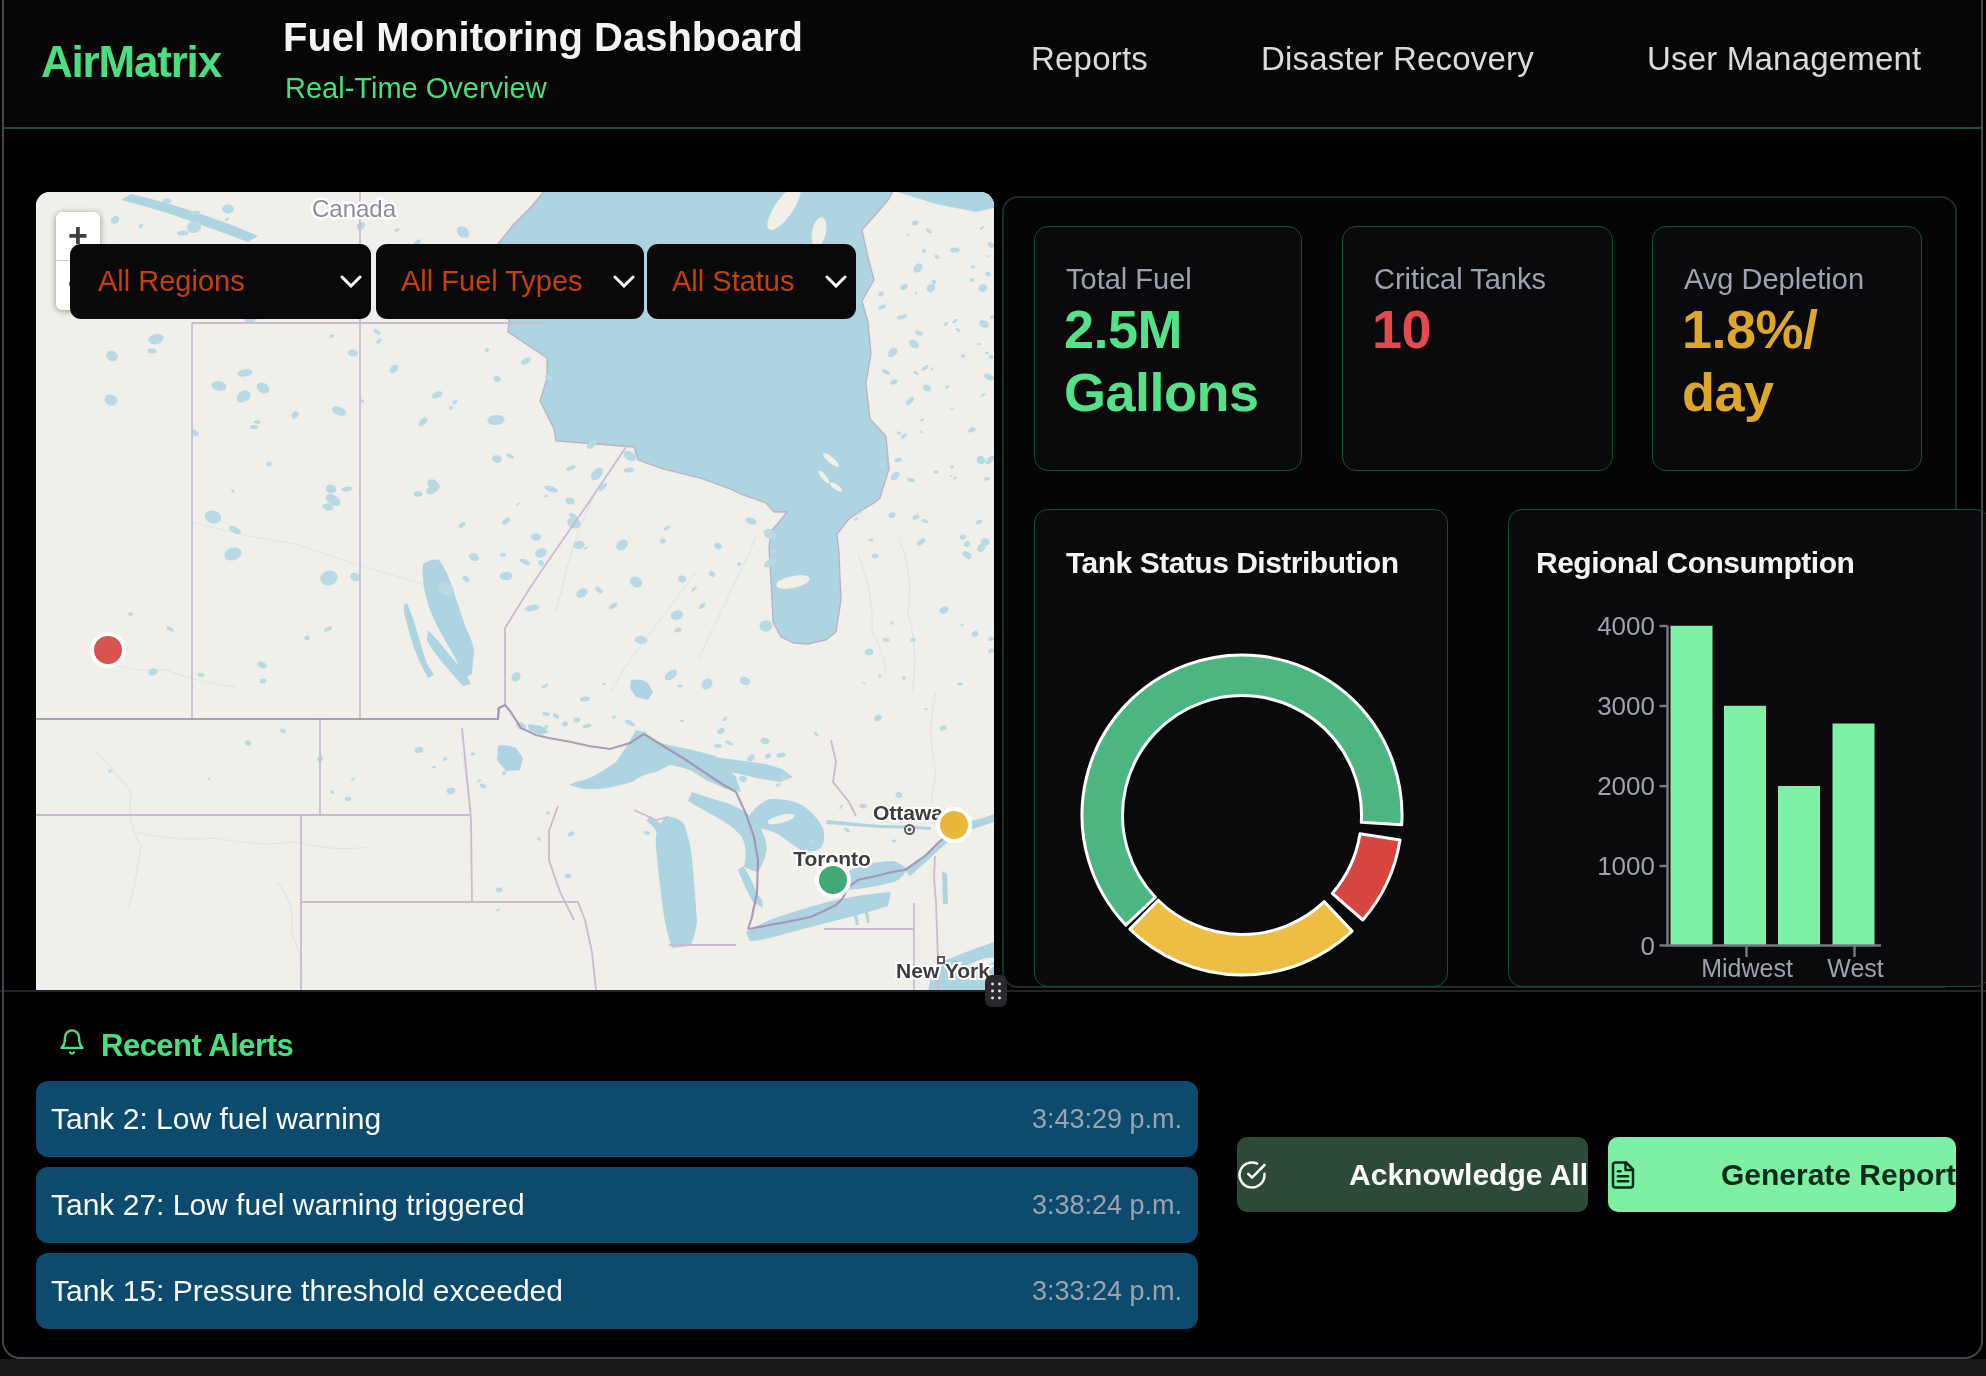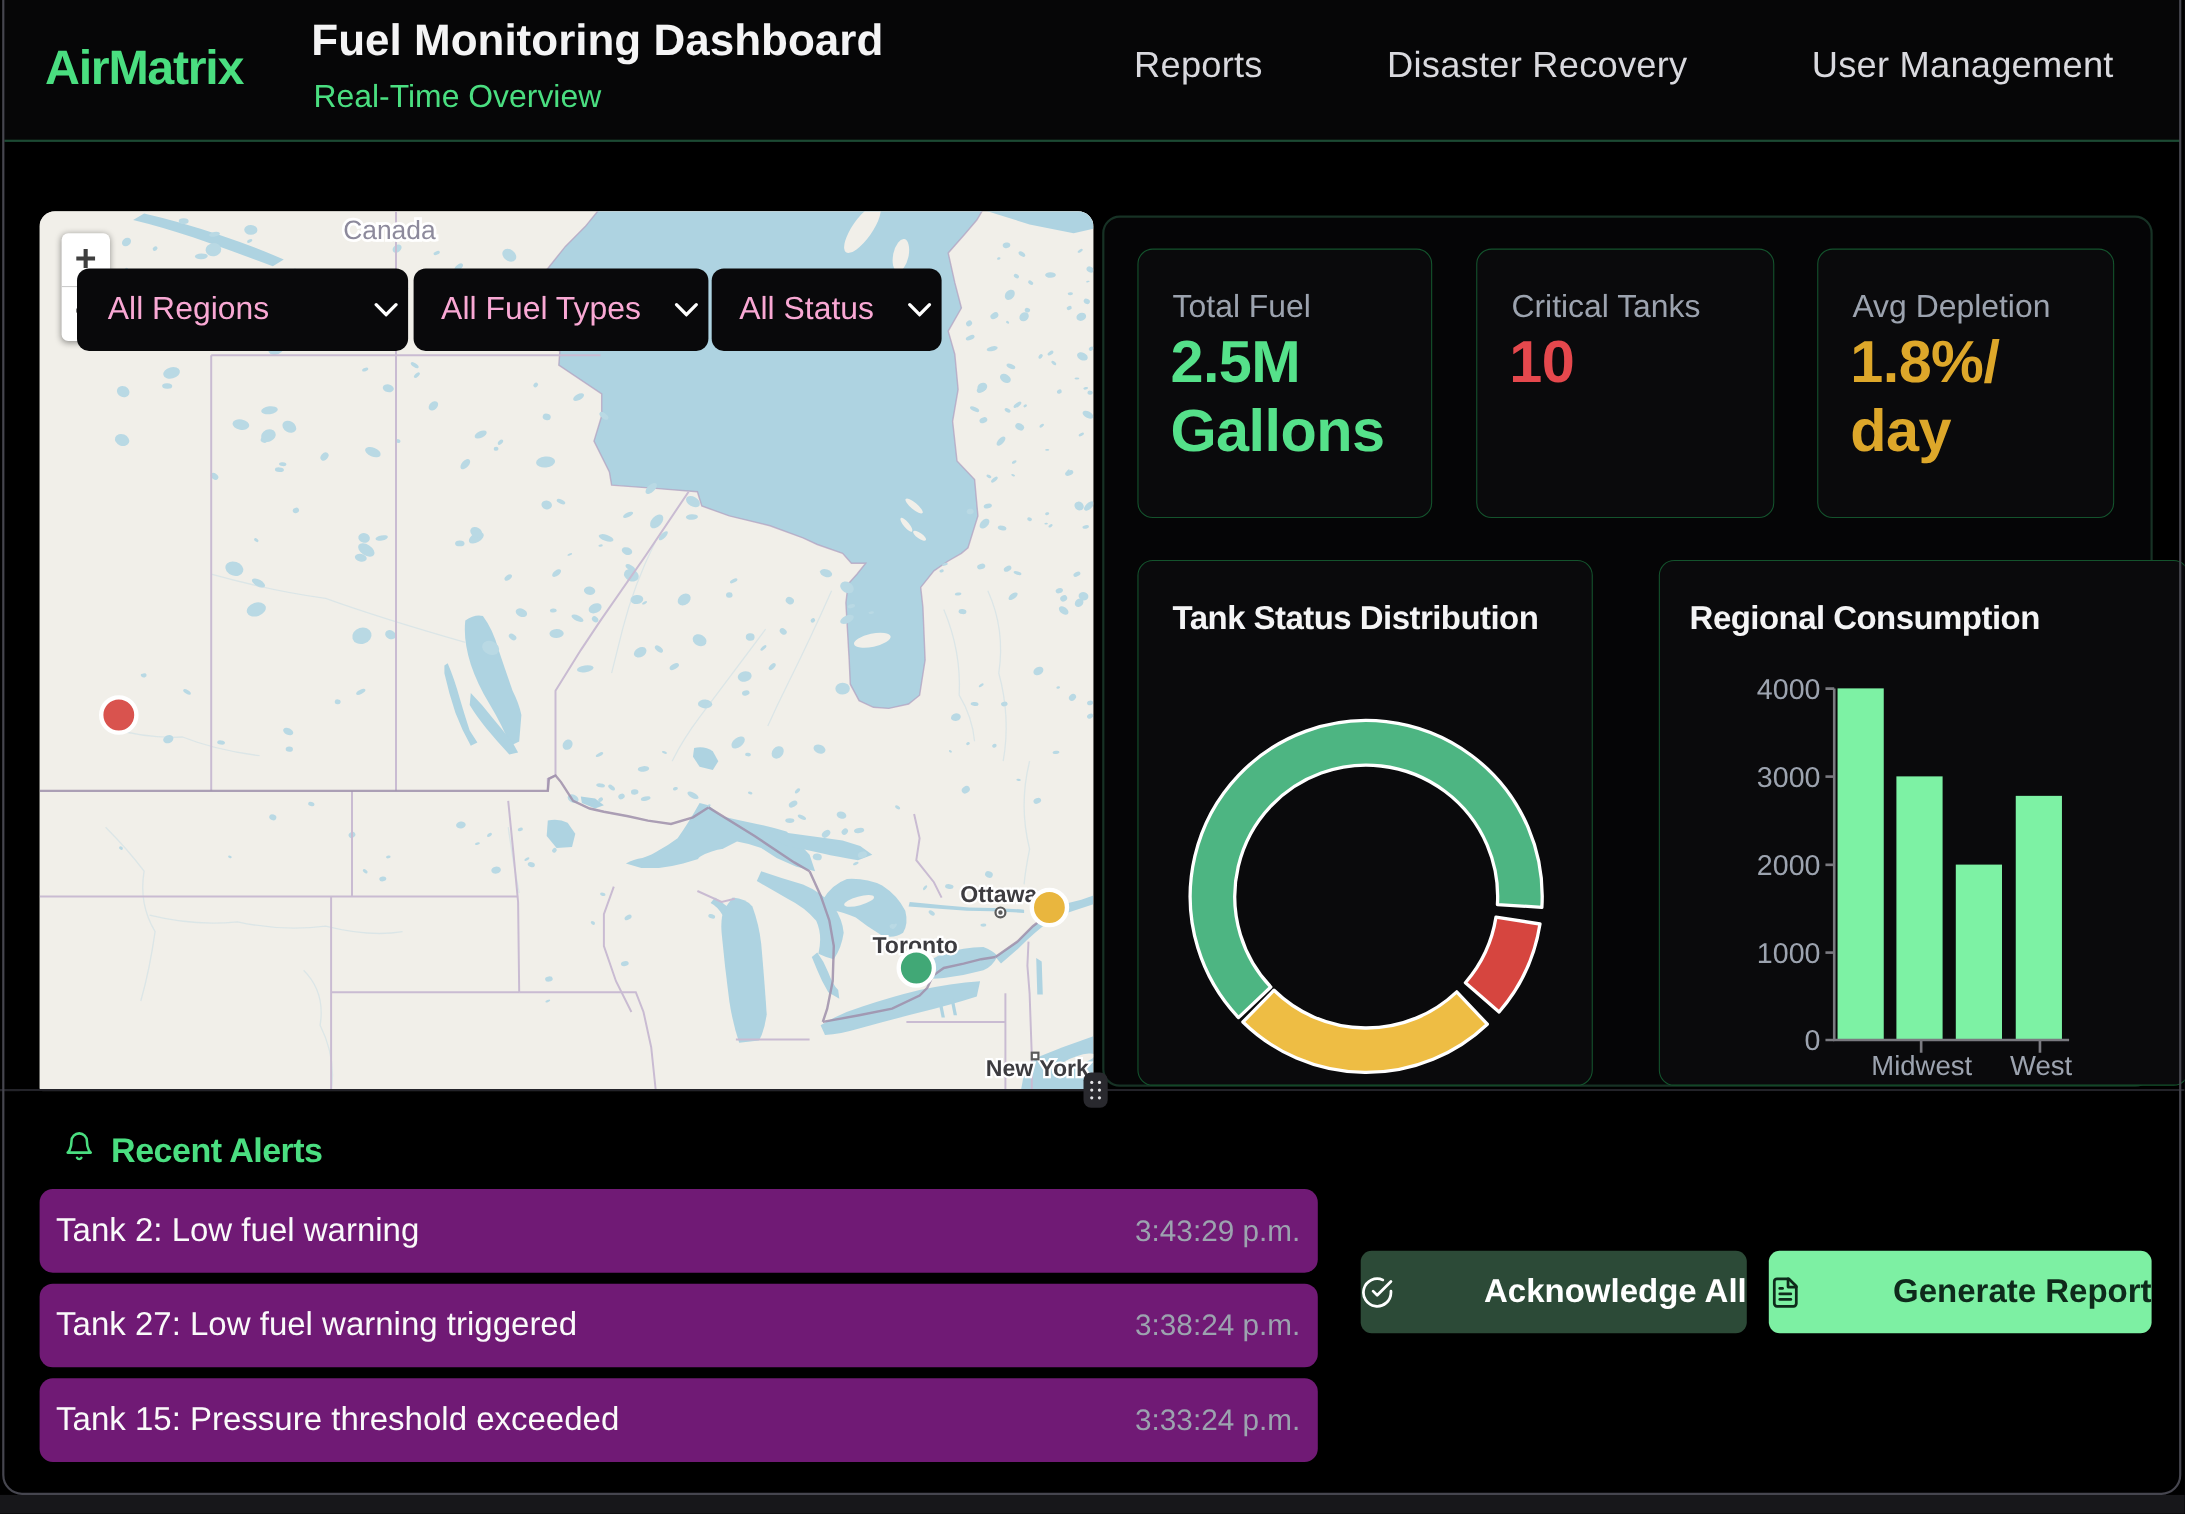--- a/index.html
+++ b/index.html
@@ -20,36 +20,36 @@
 
 #map { position:absolute; left:36px; top:192px; width:958px; height:800px; border-radius:14px 14px 3px 3px;
   overflow:hidden; background:#f1efe9; }
 #zoomctl { position:absolute; left:56px; top:212px; width:44px; height:98px; background:#fff;
   border-radius:6px; box-shadow:0 1px 6px rgba(0,0,0,.4); z-index:5; }
 #zoomctl .plus { position:absolute; left:0; top:0; width:44px; height:49px; color:#3f3f3f;
   font-size:34px; font-weight:bold; text-align:center; line-height:46px; border-bottom:1px solid #ccc; }
 #zoomctl .minus { position:absolute; left:0; top:49px; width:44px; height:49px; color:#3f3f3f;
   font-size:34px; font-weight:bold; text-align:center; line-height:44px; }
 .dd { position:absolute; top:244px; height:75px; background:#09090b; border-radius:11px; z-index:6;
-  color:#f9a8d4; font-size:29px; display:flex; align-items:center; }
+  color:#c2410c; font-size:29px; display:flex; align-items:center; }
 .dd span { flex:1; }
 
 #rpanel { position:absolute; left:1002px; top:196px; width:955px; height:792px;
   border:2px solid #173225; border-radius:16px; background:#050506; }
 .card { position:absolute; background:#0a0a0c; border:1px solid #14532d; border-radius:14px; }
 .stlabel { position:absolute; left:31px; top:36px; font-size:29px; font-weight:500; color:#9ca3af; }
 .stvalue { position:absolute; left:29px; top:71px; font-size:54px; letter-spacing:-0.5px; font-weight:bold; line-height:63px; }
 .ctitle { position:absolute; left:31px; top:36px; font-size:30px; letter-spacing:-0.5px; font-weight:bold; color:#f4f4f5; }
 
 #divider { position:absolute; left:0; top:990px; width:1986px; height:2px; background:#232329; }
 #grip { position:absolute; left:985px; top:975px; width:22px; height:32px; background:#29292e;
   border-radius:7px; z-index:7; }
 
 #alerts { position:absolute; left:0; top:992px; width:1986px; height:367px; background:#000;margin-left:18px; }
-.arow { position:absolute; left:36px; width:1162px; height:76px; background:#701a75;
+.arow { position:absolute; left:36px; width:1162px; height:76px; background:#0c4a6e;
   border-radius:12px; display:flex; align-items:center; }
 .arow .t { margin-left:15px; font-size:30px; color:#fafafa; flex:1; }
 .arow .tm { margin-right:16px; font-size:27px; color:#9ca3af; }
 .btn { position:absolute; top:1137px; height:75px; border-radius:10px; display:flex;
   align-items:center; justify-content:space-between; gap:30px; font-weight:bold; font-size:30px; }
 </style></head>
 <body>
 <div id="page">
 <div id="content"></div>
 <div id="header">

